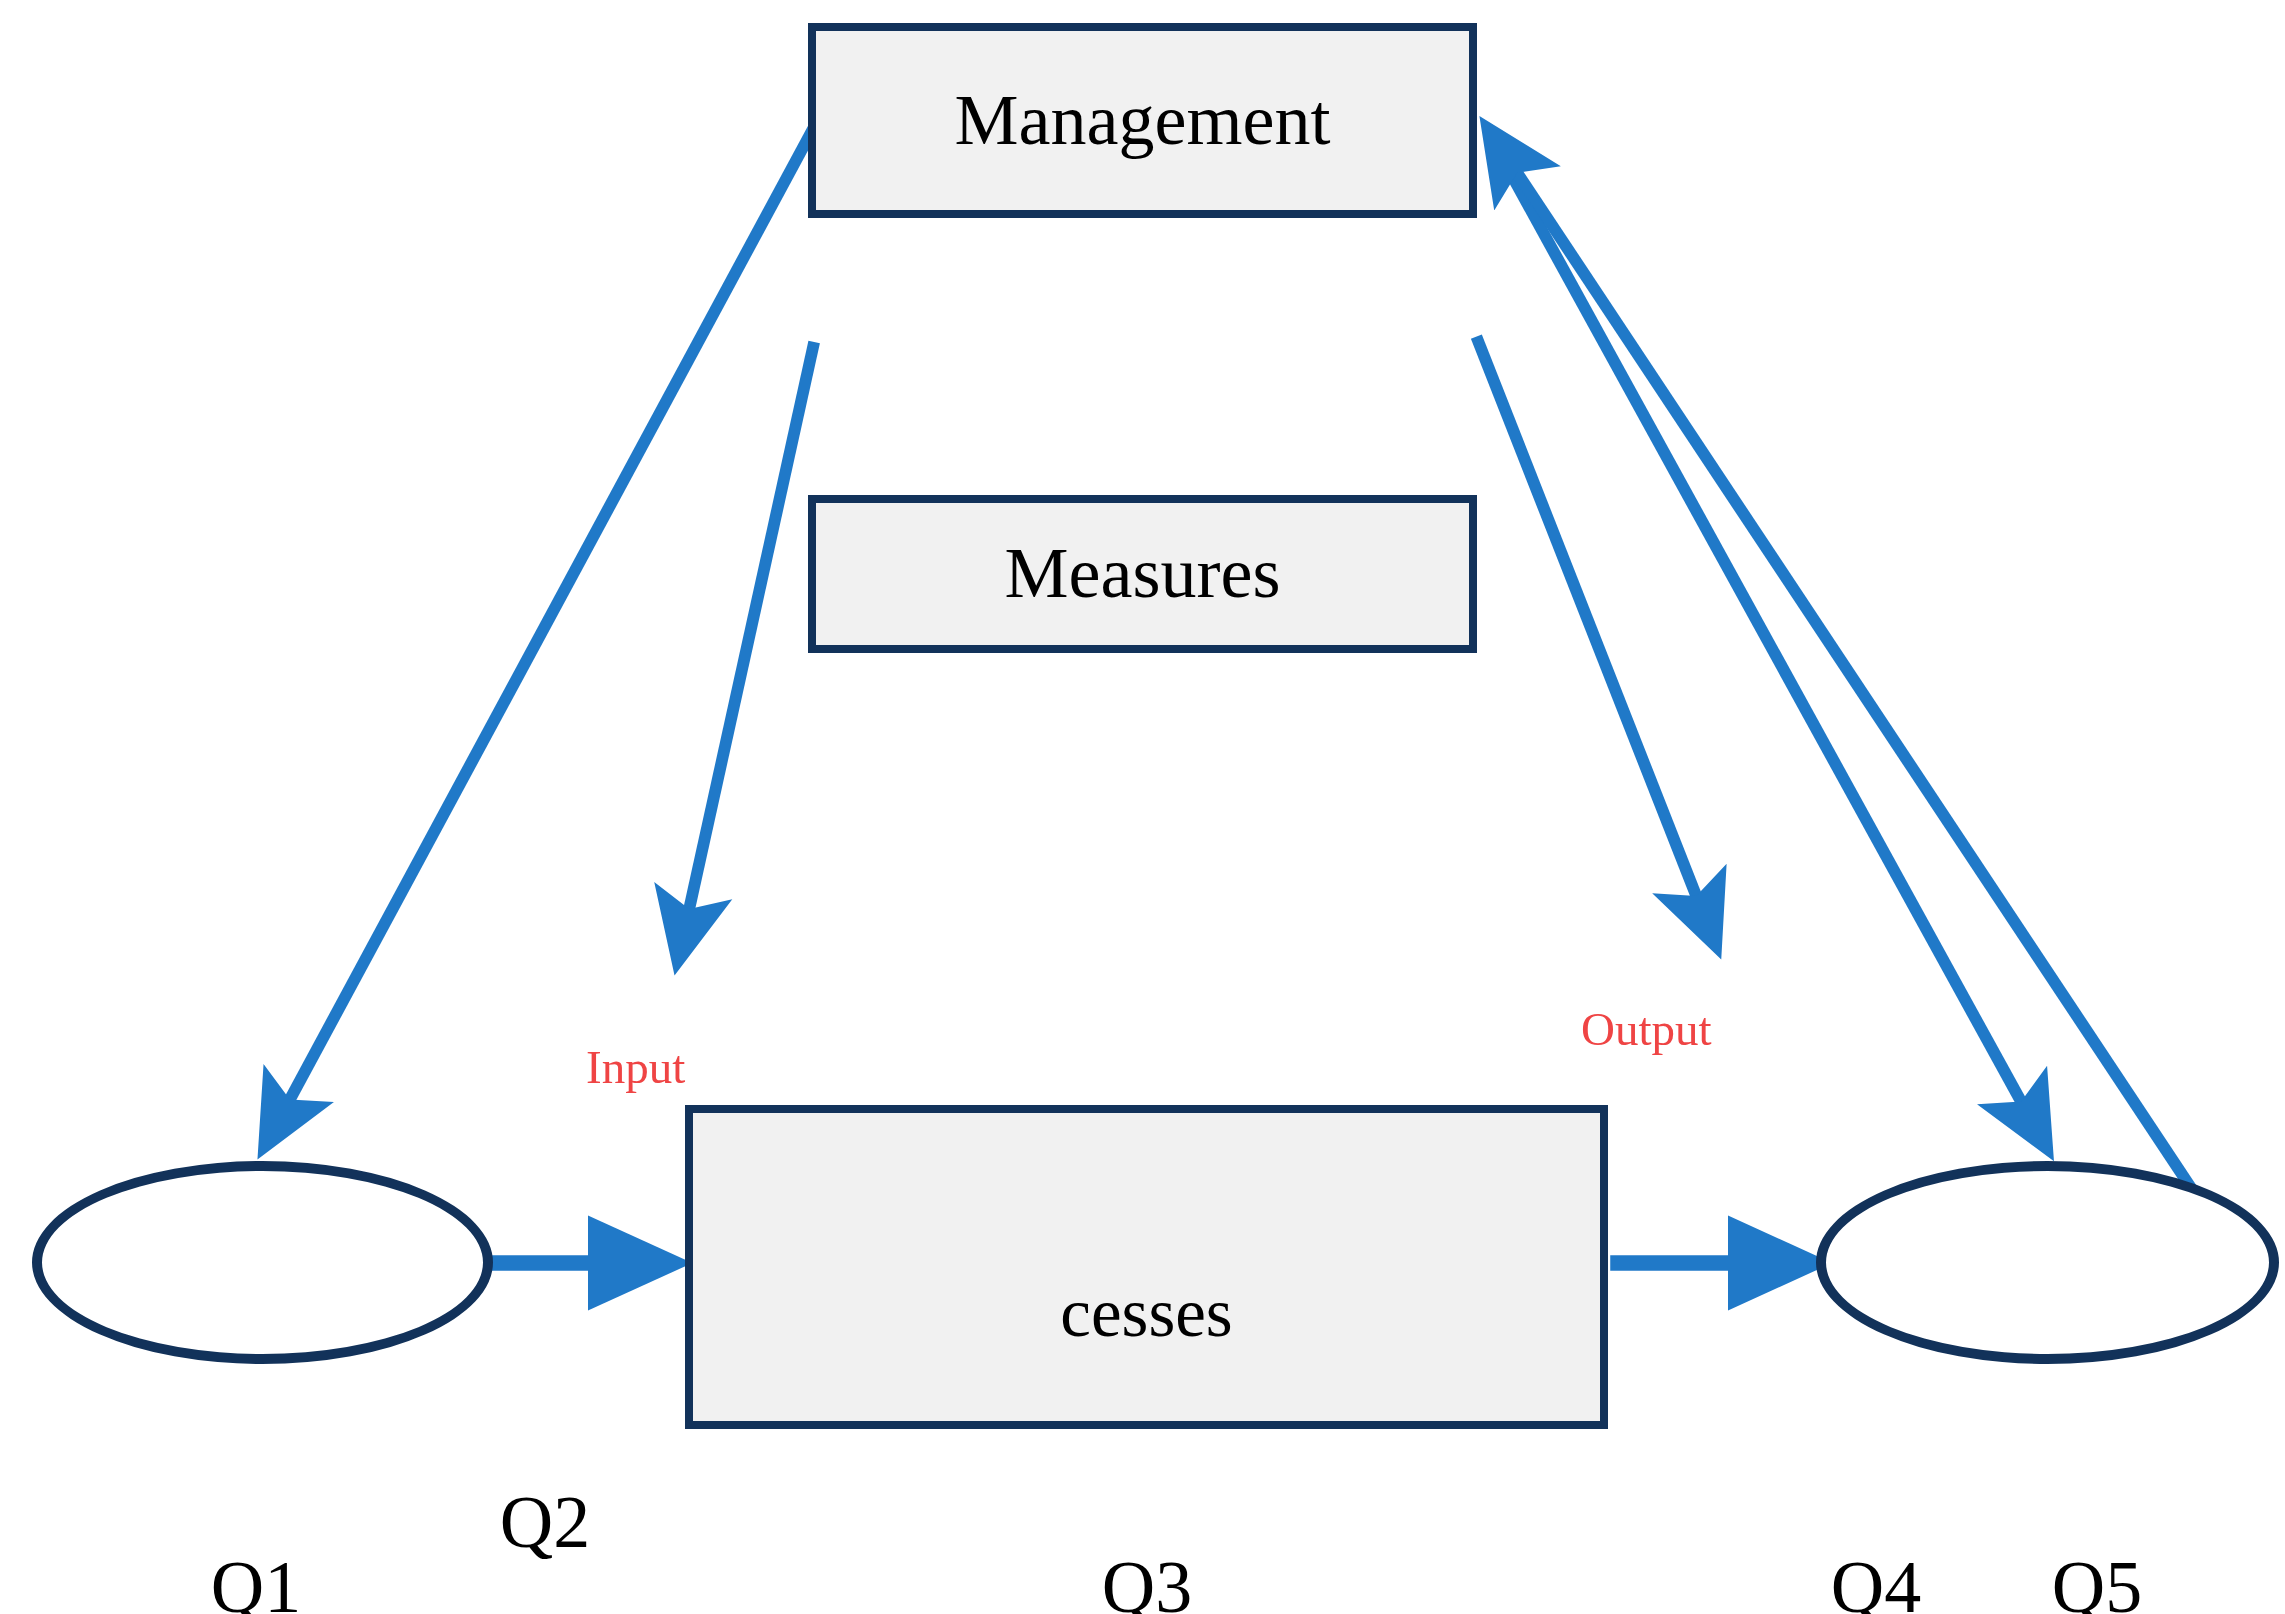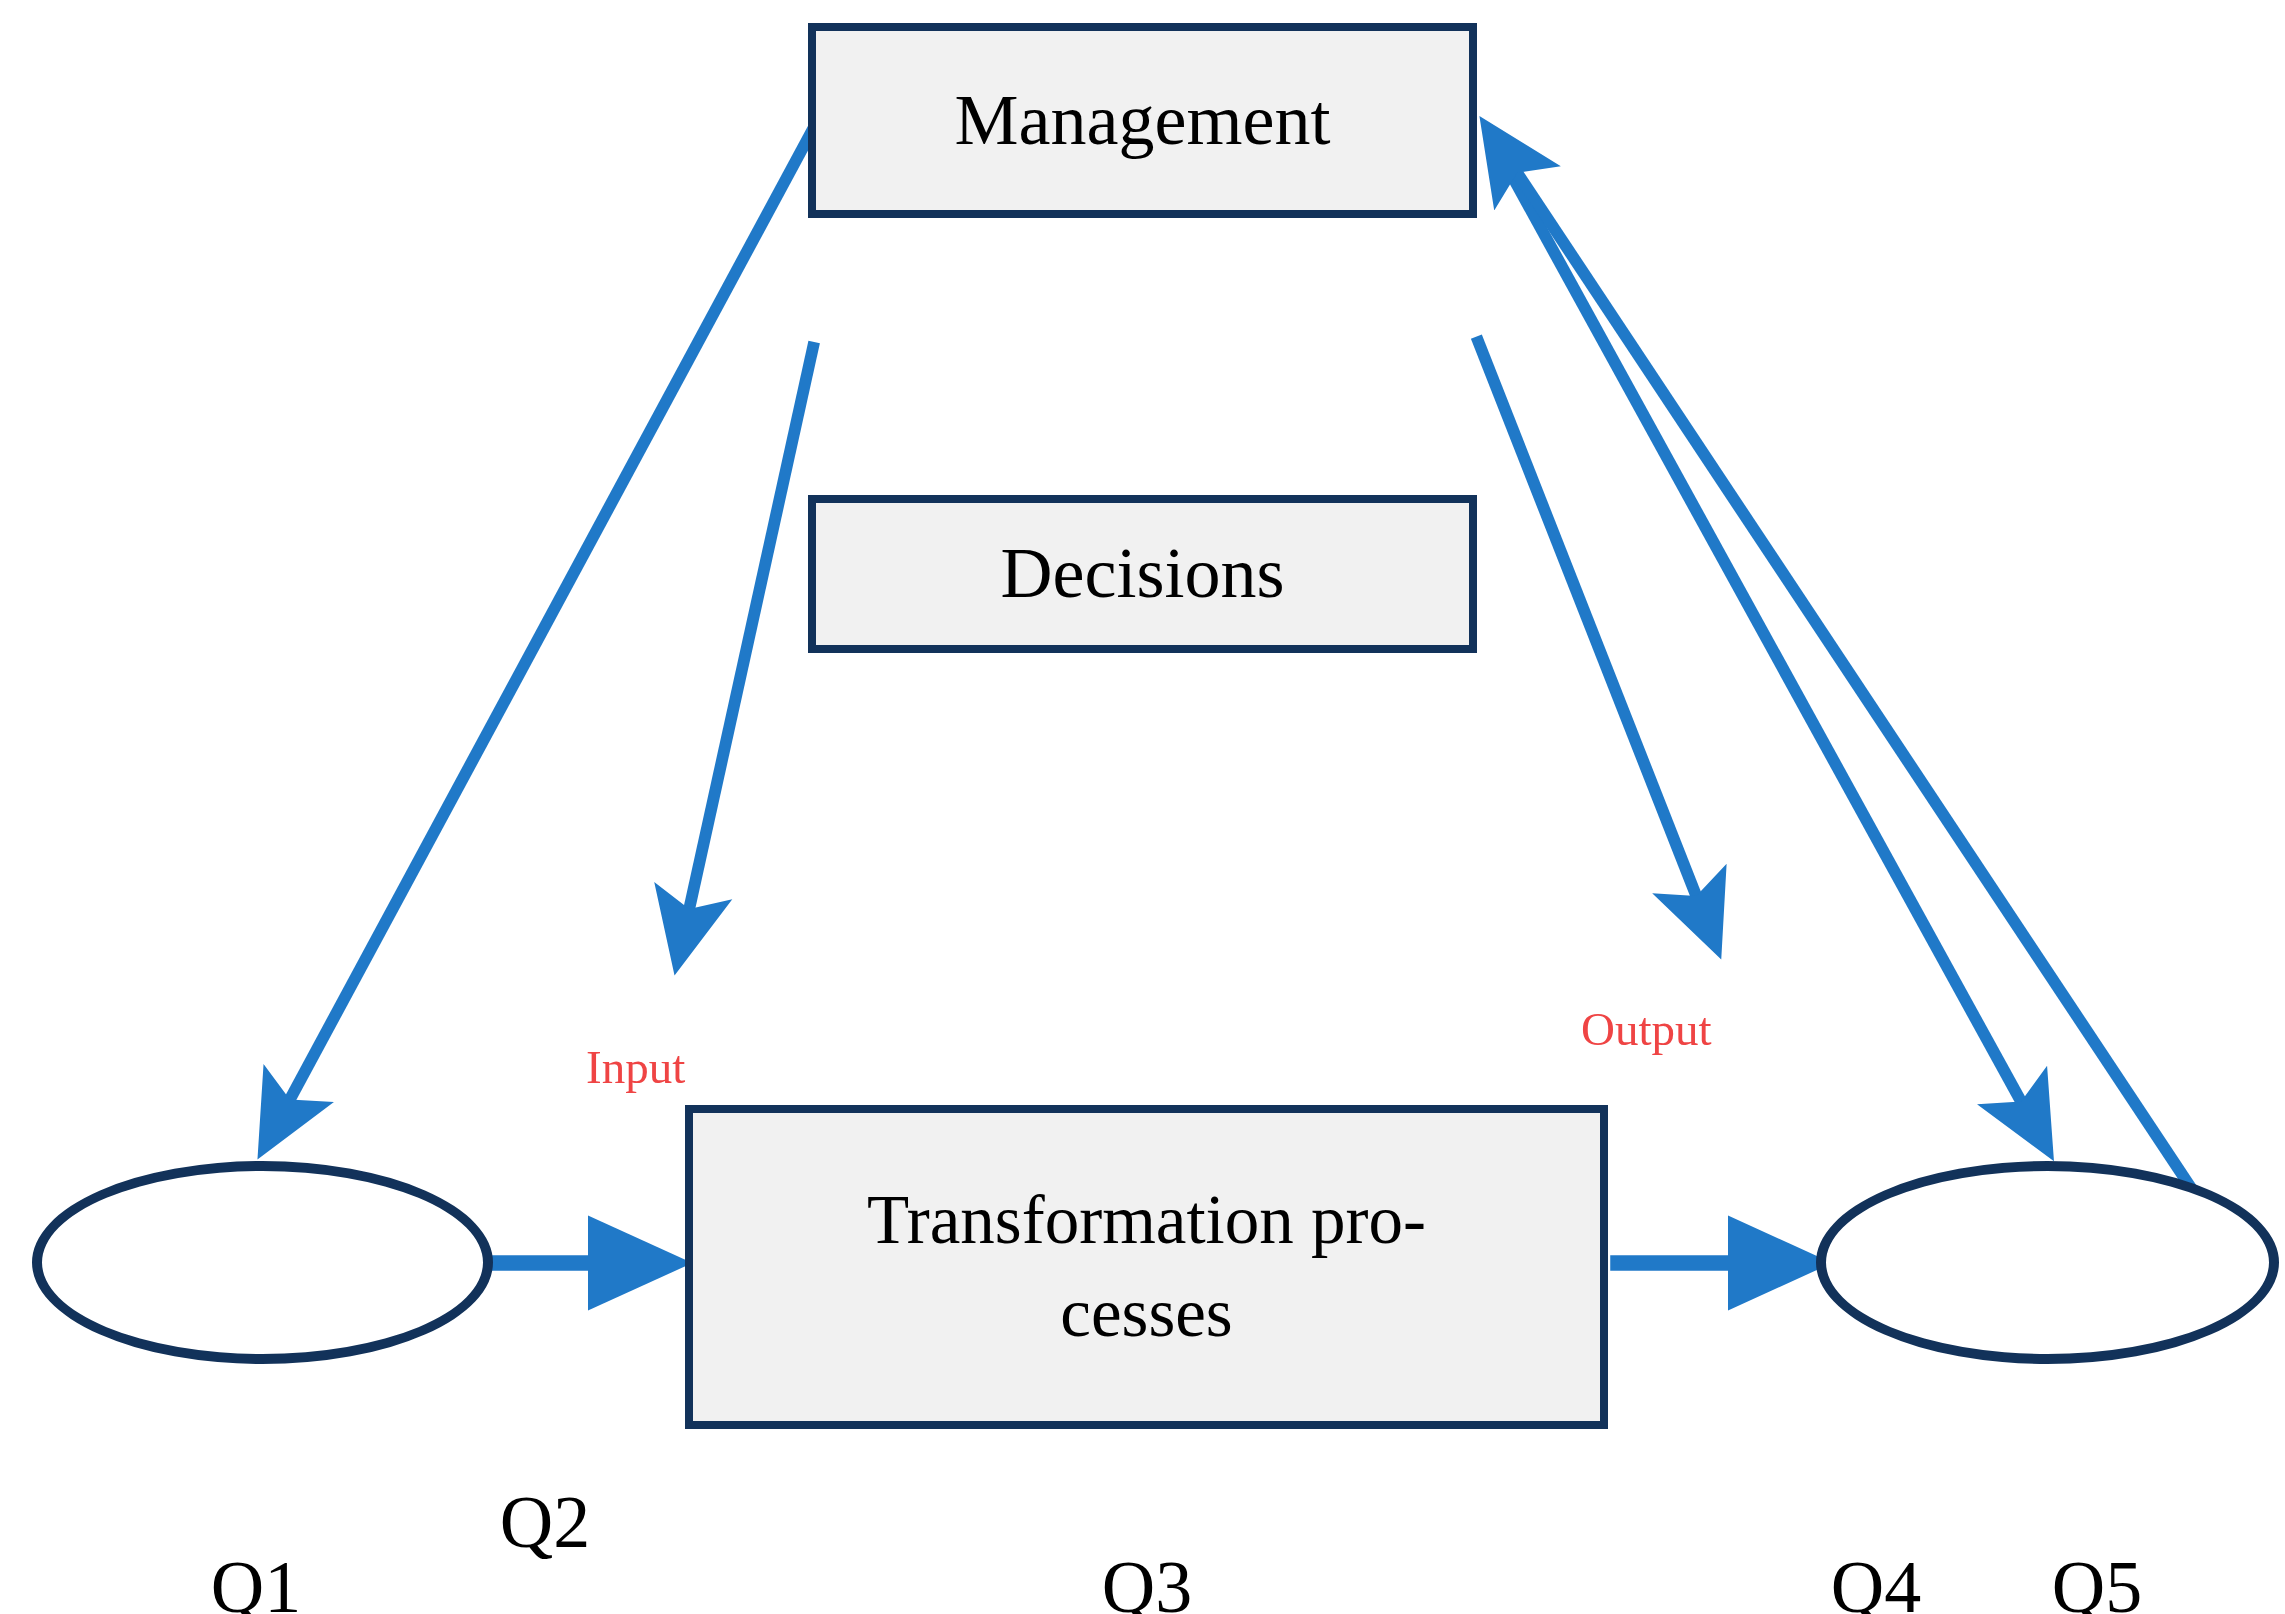--- a/index.html
+++ b/index.html
@@ -123,26 +123,26 @@
 
     <line x1="1780" y1="1396" x2="2005" y2="1396" stroke="#2079C8" stroke-width="17" marker-end="url(#ah-flat)"></line>
   </svg>
 
   <div class="node-box" id="box-management">
     <span class="label">Management</span>
   </div>
 
 
   <div class="node-box" id="box-measures">
-    <span class="label">Decisions</span>
+    <span class="label">Measures</span>
   </div>
 
   <div class="node-box" id="box-transformation">
     <span class="label">
-      <span>Transformation pro-</span><br>
+      <br>
       <span>cesses</span>
     </span>
   </div>
 
   <div class="node-ellipse" id="ellipse-left"></div>
   <div class="node-ellipse" id="ellipse-right"></div>
 
   <div class="flow-label" id="label-input">Input</div>
   <div class="flow-label" id="label-output">Output</div>
 

